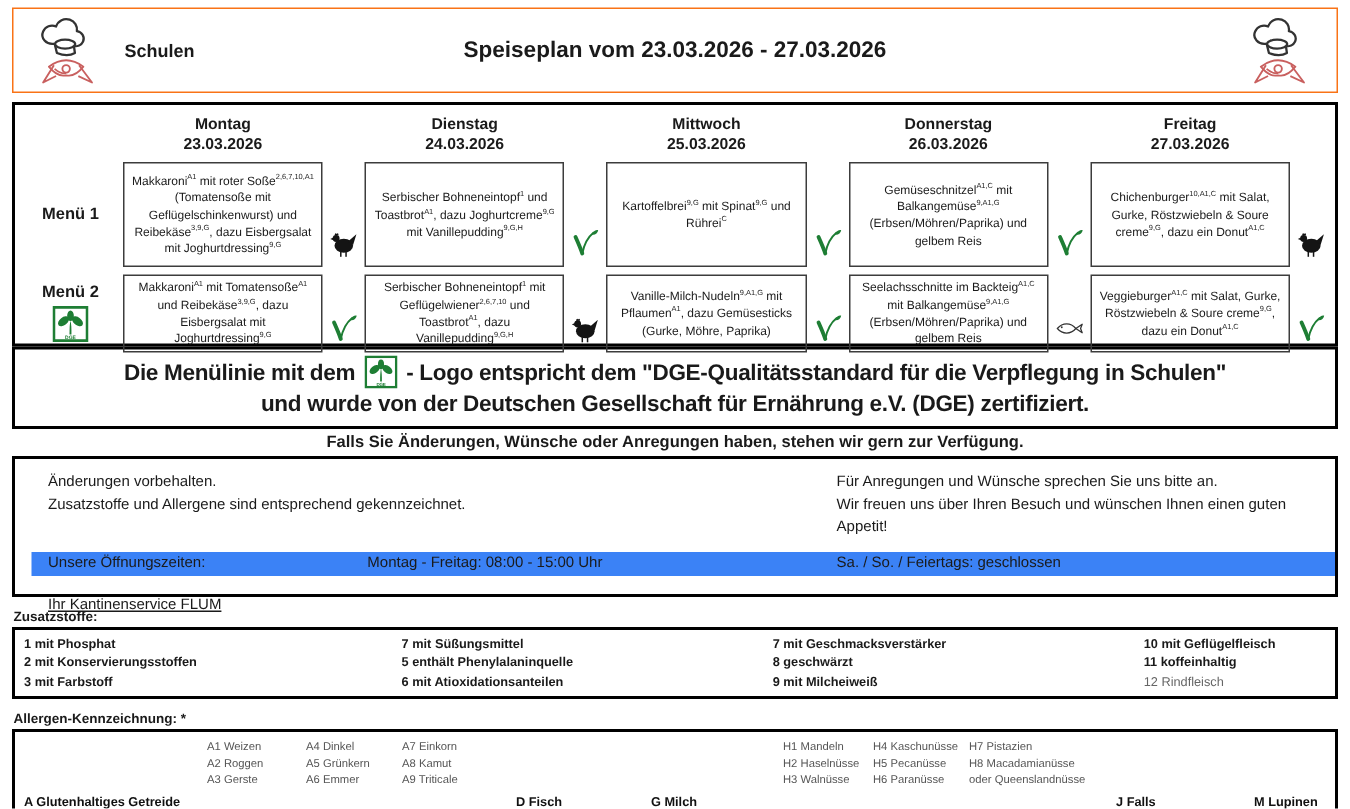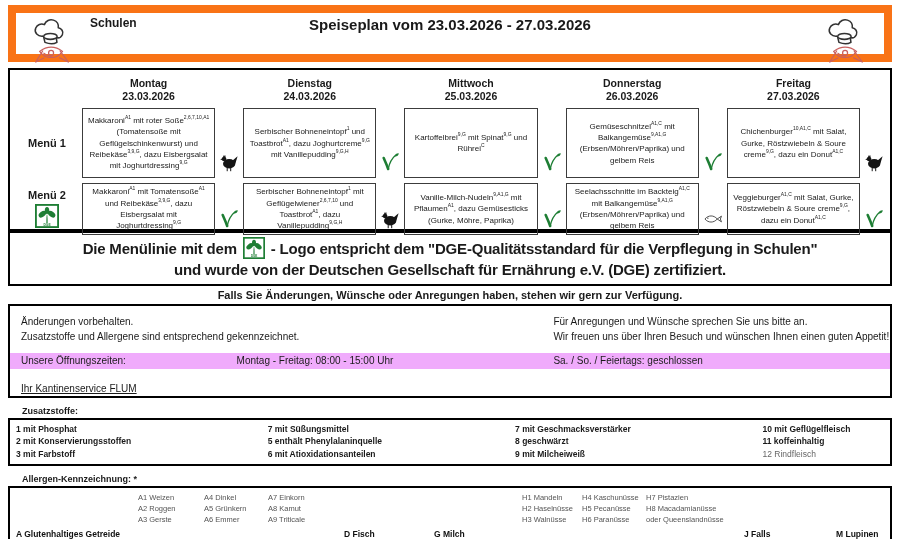--- a/index.html
+++ b/index.html
@@ -1,20 +1,20 @@
 <!DOCTYPE html>
 <html><head>
 <meta charset="utf-8">
 <style>
   * { margin:0; padding:0; box-sizing:border-box; }
   html,body { width:900px; height:539px; background:#fff; font-family:"Liberation Sans", sans-serif; color:#1a1a1a; overflow:hidden; }
   .page { width:900px; height:539px; padding:5px 8px 2px 8px; position:relative; }
 
   
-  .hdr-box { border:8px solid #f97316; height:57px; position:relative; display:flex; align-items:flex-start; padding:3px 14px; }
+  .hdr-box { border:1px solid #f97316; height:57px; position:relative; display:flex; align-items:center; padding:3px 14px; }
   .hdr-title { position:absolute; left:0; right:0; text-align:center; font-size:15px; font-weight:700; }
   .brand { font-size:12px; font-weight:700; margin-left:14px; }
   .chef { width:46px; height:50px; flex:none; }
   .chef.right { position:absolute; right:14px; top:3px; }
 
   
   .menu-box { border:2px solid #000; margin-top:6px; height:163px; padding:5px 4px 0 4px; }
   .menu-grid { display:grid; grid-template-columns:66px repeat(5, 1fr 24px); column-gap:2px; row-gap:5px; }
   .day-head { text-align:center; font-weight:700; font-size:10.5px; line-height:1.25; padding-top:2px; }
   .menu-label { font-weight:700; font-size:11px; display:flex; flex-direction:column; align-items:center; justify-content:center; gap:3px; }
@@ -26,29 +26,29 @@
   .dge-mini { width:24px; height:24px; }
 
   
   .dge-box { border:2px solid #000; margin-top:0; padding:4px 6px 6px 6px; text-align:center; }
   .dge-l1 { display:flex; align-items:center; justify-content:center; gap:6px; font-size:15px; font-weight:700; letter-spacing:-0.2px; }
   .dge-l2 { font-size:15px; font-weight:700; letter-spacing:-0.2px; margin-top:2px; }
 
   .notice { text-align:center; font-weight:700; font-size:11px; padding:3px 0 3px 0; }
 
   
-  .info-box { border:2px solid #000; margin-top:0; height:94px; padding-top:8px; font-size:10px; }
+  .info-box { border:2px solid #000; margin-top:0; height:94px; padding-top:8px; font-size:10px;padding-left:11px; }
   .info-cols { display:grid; grid-template-columns:60.5% 39.5%; }
   .info-cols .c { padding-left:11px; line-height:1.5; }
   .hours-bar { display:grid; grid-template-columns:24.5% 36% 39.5%; margin-top:9px; padding:2px 0 3px 0; }
   .hours-bar span { padding-left:11px; }
   .service { padding-left:11px; margin-top:14px;text-decoration:underline; }
 
   
-  .sec-title { font-weight:700; font-size:9px; margin:8px 0 2px 14px; }
+  .sec-title { font-weight:700; font-size:9px; margin:8px 0 2px 1px; }
   .add-box { border:2px solid #000; padding:3px 6px 4px 6px; display:grid; grid-template-columns:29% 28.5% 28.5% 14%; }
   .add-box .col div { font-size:8.5px; font-weight:700; line-height:1.45; }
   .add-box .col div.gray { font-weight:400; color:#666; }
 
   
   .alg-box { border:2px solid #000; padding:4px 6px 5px 6px; display:grid; grid-template-columns:122px 66px 64px 76px 90px 88px 60px 64px 98px 92px auto; }
   .alg-box .grp div { line-height:1.5; white-space:nowrap; }
   .g-bold div { font-size:8.5px; font-weight:700; color:#111;margin-top:36px; }
   .g-gray div { font-size:7.5px; font-weight:400; color:#555; }
 </style>
@@ -288,21 +288,21 @@
     <div class="info-cols">
       <div class="c">
         <div>Änderungen vorbehalten.</div>
         <div>Zusatzstoffe und Allergene sind entsprechend gekennzeichnet.</div>
       </div>
       <div class="c">
         <div>Für Anregungen und Wünsche sprechen Sie uns bitte an.</div>
         <div>Wir freuen uns über Ihren Besuch und wünschen Ihnen einen guten Appetit!</div>
       </div>
     </div>
-    <div class="hours-bar" style="background:#f0abfc;">
+    <div class="hours-bar" style="background:#3b82f6;">
       <span>Unsere Öffnungszeiten:</span>
       <span>Montag - Freitag: 08:00 - 15:00 Uhr</span>
       <span>Sa. / So. / Feiertags: geschlossen</span>
     </div>
     <div class="service">Ihr Kantinenservice FLUM</div>
   </div>
 
   <div class="sec-title">Zusatzstoffe:</div>
   <div class="add-box">
     <div class="col">

